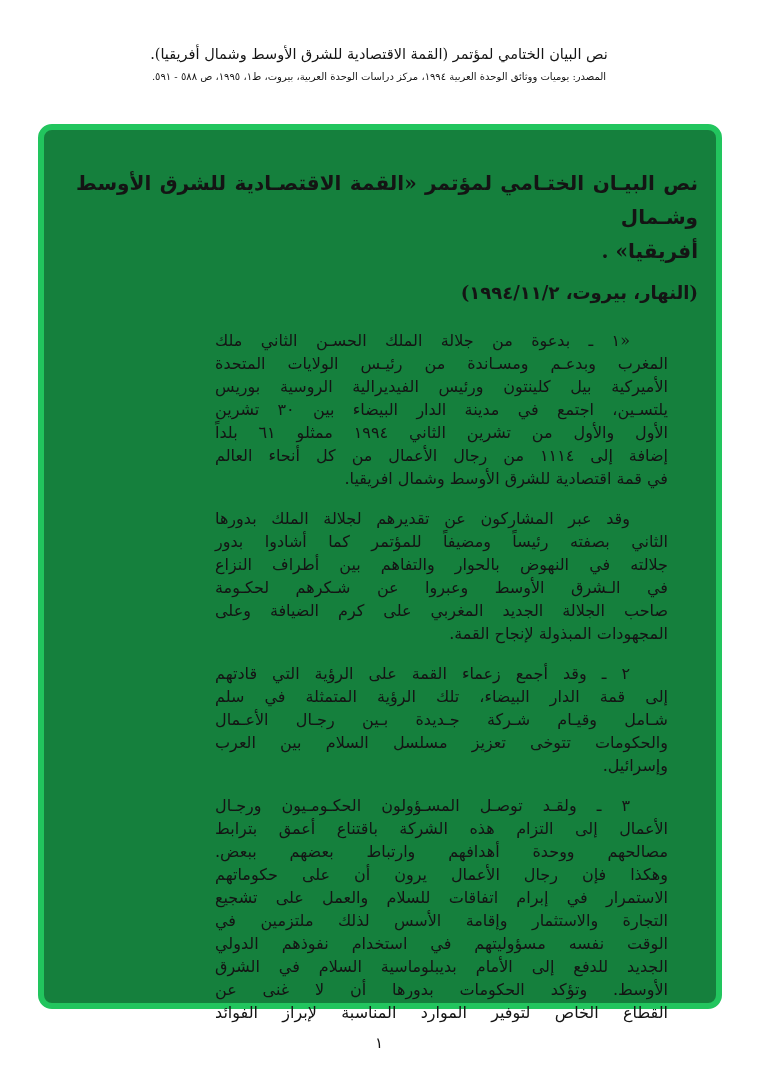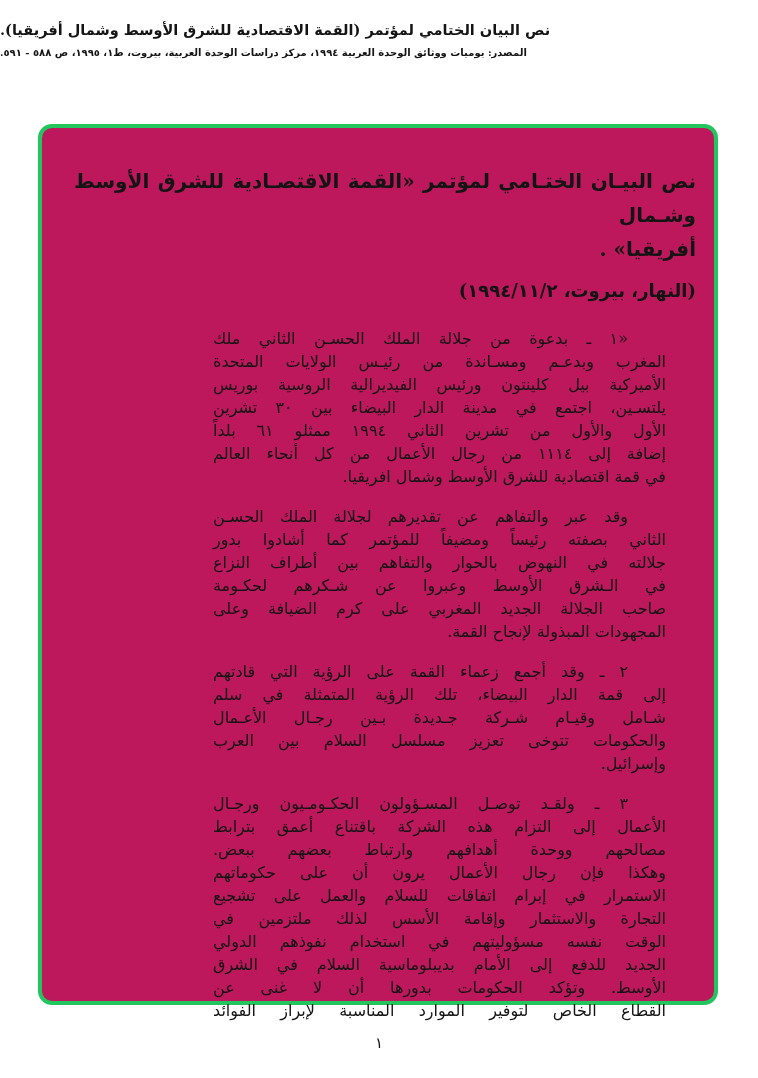--- a/index.html
+++ b/index.html
@@ -1,26 +1,26 @@
 <!DOCTYPE html>
 <html lang="ar" dir="rtl"><head>
 <meta charset="utf-8">
 <style>
   html,body{margin:0;padding:0;}
   body{
     width:758px;height:1078px;position:relative;background:#ffffff;
     font-family:"DejaVu Serif","DejaVu Sans",serif;color:#141414;
     direction:rtl;overflow:hidden;
   }
-  .page-header{text-align:left;padding-top:21px;font-weight:bold;}
+  .page-header{text-align:center;padding-top:46px;font-weight:normal;}
   .page-header .h1{font-size:14.5px;letter-spacing:0;}
   .page-header .h2{font-size:10px;margin-top:9px;}
   .frame{
     position:absolute;left:38px;top:124px;width:672px;height:873px;
-    border:4px solid #22c55e;border-radius:14px;background:#be185d;
+    border:6px solid #22c55e;border-radius:14px;background:#15803d;
   }
   .doc-title{
     margin:36px 18px 0 32px;font-size:20px;font-weight:bold;line-height:34px;
   }
   .dateline{
     margin:14px 18px 0 0;font-size:18px;font-weight:bold;
   }
   .body-col{
     width:453px;margin:26px 48px 0 171px;font-size:16px;line-height:23px;
   }
@@ -53,21 +53,21 @@
     <div class="para">
         <div class="tline first">«١ ـ بدعوة من جلالة الملك الحسـن الثاني ملك</div>
         <div class="tline">المغرب وبدعـم ومسـاندة من رئيـس الولايات المتحدة</div>
         <div class="tline">الأميركية بيل كلينتون ورئيس الفيديرالية الروسية بوريس</div>
         <div class="tline">يلتسـين، اجتمع في مدينة الدار البيضاء بين ٣٠ تشرين</div>
         <div class="tline">الأول والأول من تشرين الثاني ١٩٩٤ ممثلو ٦١ بلداً</div>
         <div class="tline">إضافة إلى ١١١٤ من رجال الأعمال من كل أنحاء العالم</div>
         <div class="tline last">في قمة اقتصادية للشرق الأوسط وشمال افريقيا.</div>
       </div>
     <div class="para">
-        <div class="tline first">وقد عبر والتفاهم عن تقديرهم لجلالة الملك الحسـن</div>
+        <div class="tline first">وقد عبر المشاركون عن تقديرهم لجلالة الملك بدورها</div>
         <div class="tline">الثاني بصفته رئيساً ومضيفاً للمؤتمر كما أشادوا بدور</div>
         <div class="tline">جلالته في النهوض بالحوار والتفاهم بين أطراف النزاع</div>
         <div class="tline">في الـشرق الأوسط وعبروا عن شـكرهم لحكـومة</div>
         <div class="tline">صاحب الجلالة الجديد المغربي على كرم الضيافة وعلى</div>
         <div class="tline last">المجهودات المبذولة لإنجاح القمة.</div>
       </div>
     <div class="para">
         <div class="tline first">٢ ـ وقد أجمع زعماء القمة على الرؤية التي قادتهم</div>
         <div class="tline">إلى قمة الدار البيضاء، تلك الرؤية المتمثلة في سلم</div>
         <div class="tline">شـامل وقيـام شـركة جـديدة بـين رجـال الأعـمال</div>

